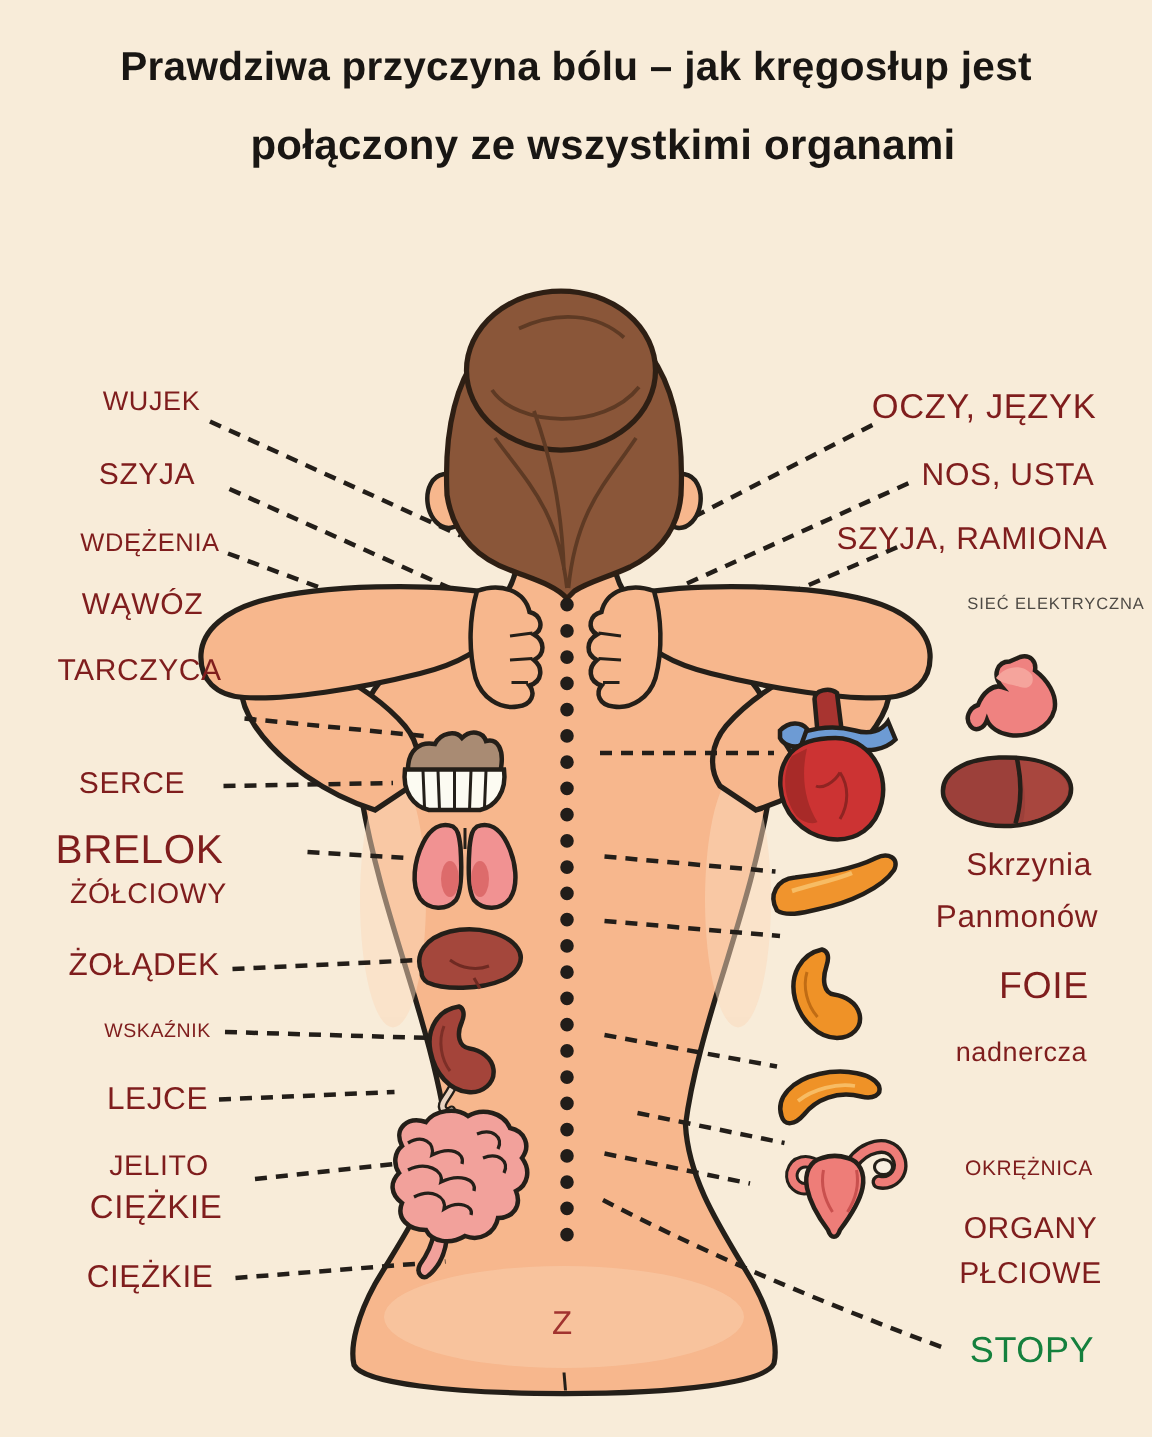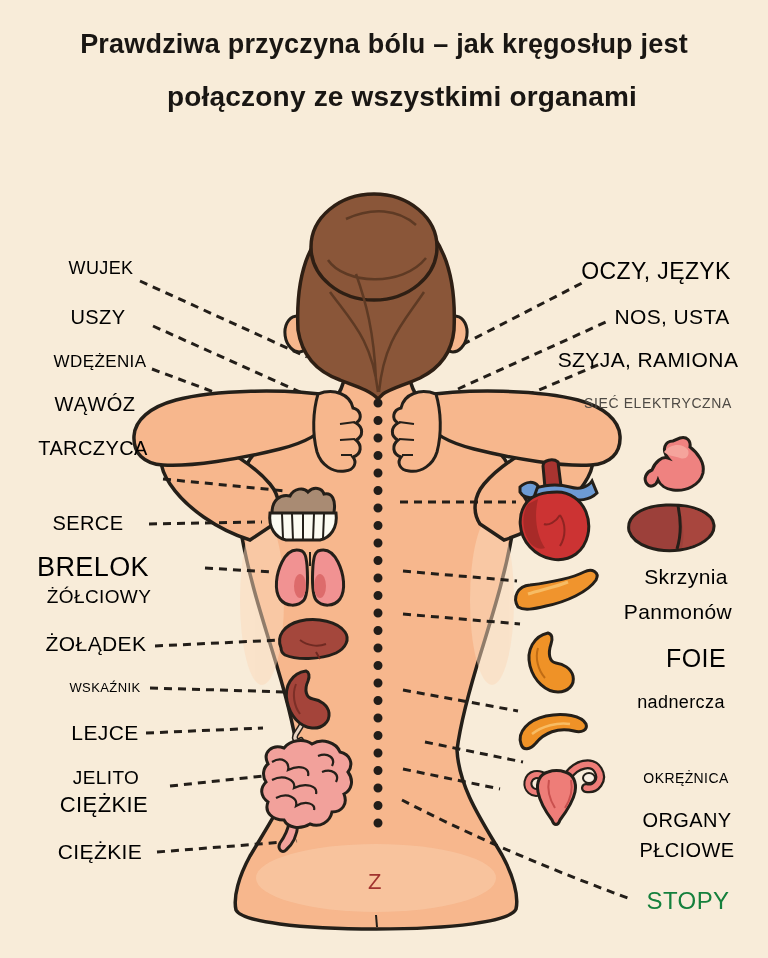--- a/index.html
+++ b/index.html
@@ -7,21 +7,21 @@
     position:relative; width:768px; height:958px;
     background:#f8ecd9; overflow:hidden;
     font-family:"Liberation Sans", sans-serif;
   }
   .fig { position:absolute; left:0; top:0; }
   .title-line { position:absolute; left:0; right:0; text-align:center;
     color:#191613; font-weight:700; letter-spacing:0.2px; }
   .t1 { top:29px; font-size:27px; }
   .t2 { top:81px; font-size:28px;padding-left:36px; }
   .lbl { position:absolute; transform:translate(-50%,-50%);
-    color:#000000; font-weight:400; white-space:nowrap; letter-spacing:0.4px; }
+    color:#7f1d1d; font-weight:400; white-space:nowrap; letter-spacing:0.4px; }
   .b { font-weight:400; }
   .gray { color:#4e4a45; letter-spacing:0.6px; }
   .bright { color:#15803d; }
   .zmark { color:#a1332f; font-weight:400; }
   .dash { stroke:#231e19; stroke-width:3; stroke-dasharray:8 6; fill:none; }
   .oline { stroke:#241f19; stroke-width:3; }
   .thin { stroke:#241f19; stroke-width:2; fill:none; }
 </style>
 </head>
 <body>
@@ -256,38 +256,38 @@
         C 554,826 558,826 560,820 C 566,812 573,802 575,792
         C 577,782 573,774 565,772 C 559,770 554,770 548,772 Z"></path>
       <path fill="none" stroke="#c9504e" stroke-width="2" d="M 549,780 C 547,790 550,800 555,808 M 571,780 C 573,790 570,800 565,808"></path>
     </g>
   </svg>
 
   <div class="title-line t1">Prawdziwa przyczyna bólu – jak kręgosłup jest</div>
   <div class="title-line t2">połączony ze wszystkimi organami</div>
 
   <div class="lbl" style="left:101px;top:268px;font-size:18px">WUJEK</div>
-  <div class="lbl" style="left:98px;top:317px;font-size:20px">USZY</div>
+  <div class="lbl" style="left:98px;top:317px;font-size:20px">SZYJA</div>
   <div class="lbl" style="left:100px;top:362px;font-size:17px">WDĘŻENIA</div>
   <div class="lbl" style="left:95px;top:404px;font-size:20px">WĄWÓZ</div>
   <div class="lbl" style="left:93px;top:448px;font-size:20px">TARCZYCA</div>
   <div class="lbl" style="left:88px;top:523px;font-size:20px">SERCE</div>
   <div class="lbl" style="left:93px;top:567px;font-size:27px">BRELOK</div>
   <div class="lbl" style="left:99px;top:597px;font-size:19px">ŻÓŁCIOWY</div>
   <div class="lbl" style="left:96px;top:644px;font-size:21px">ŻOŁĄDEK</div>
   <div class="lbl" style="left:105px;top:687px;font-size:13px">WSKAŹNIK</div>
   <div class="lbl" style="left:105px;top:733px;font-size:21px">LEJCE</div>
   <div class="lbl" style="left:106px;top:778px;font-size:19px">JELITO</div>
   <div class="lbl" style="left:104px;top:805px;font-size:22px">CIĘŻKIE</div>
   <div class="lbl" style="left:100px;top:852px;font-size:21px">CIĘŻKIE</div>
 
   <div class="lbl b" style="left:656px;top:271px;font-size:23px">OCZY, JĘZYK</div>
   <div class="lbl" style="left:672px;top:317px;font-size:21px">NOS, USTA</div>
   <div class="lbl" style="left:648px;top:360px;font-size:21px">SZYJA, RAMIONA</div>
-  <div class="lbl gray" style="left:658px;top:403px;font-size:14px">SIEĆ ELEKTRYCZNA</div>
+  <div class="lbl gray" style="left:704px;top:403px;font-size:11px">SIEĆ ELEKTRYCZNA</div>
   <div class="lbl" style="left:686px;top:577px;font-size:21px">Skrzynia</div>
   <div class="lbl" style="left:678px;top:612px;font-size:21px">Panmonów</div>
   <div class="lbl b" style="left:696px;top:658px;font-size:25px">FOIE</div>
   <div class="lbl" style="left:681px;top:702px;font-size:18px">nadnercza</div>
   <div class="lbl" style="left:686px;top:778px;font-size:14px">OKRĘŻNICA</div>
   <div class="lbl" style="left:687px;top:820px;font-size:20px">ORGANY</div>
   <div class="lbl" style="left:687px;top:850px;font-size:20px">PŁCIOWE</div>
   <div class="lbl bright" style="left:688px;top:901px;font-size:24px">STOPY</div>
 
   <div class="lbl zmark" style="left:375px;top:882px;font-size:22px">Z</div>

